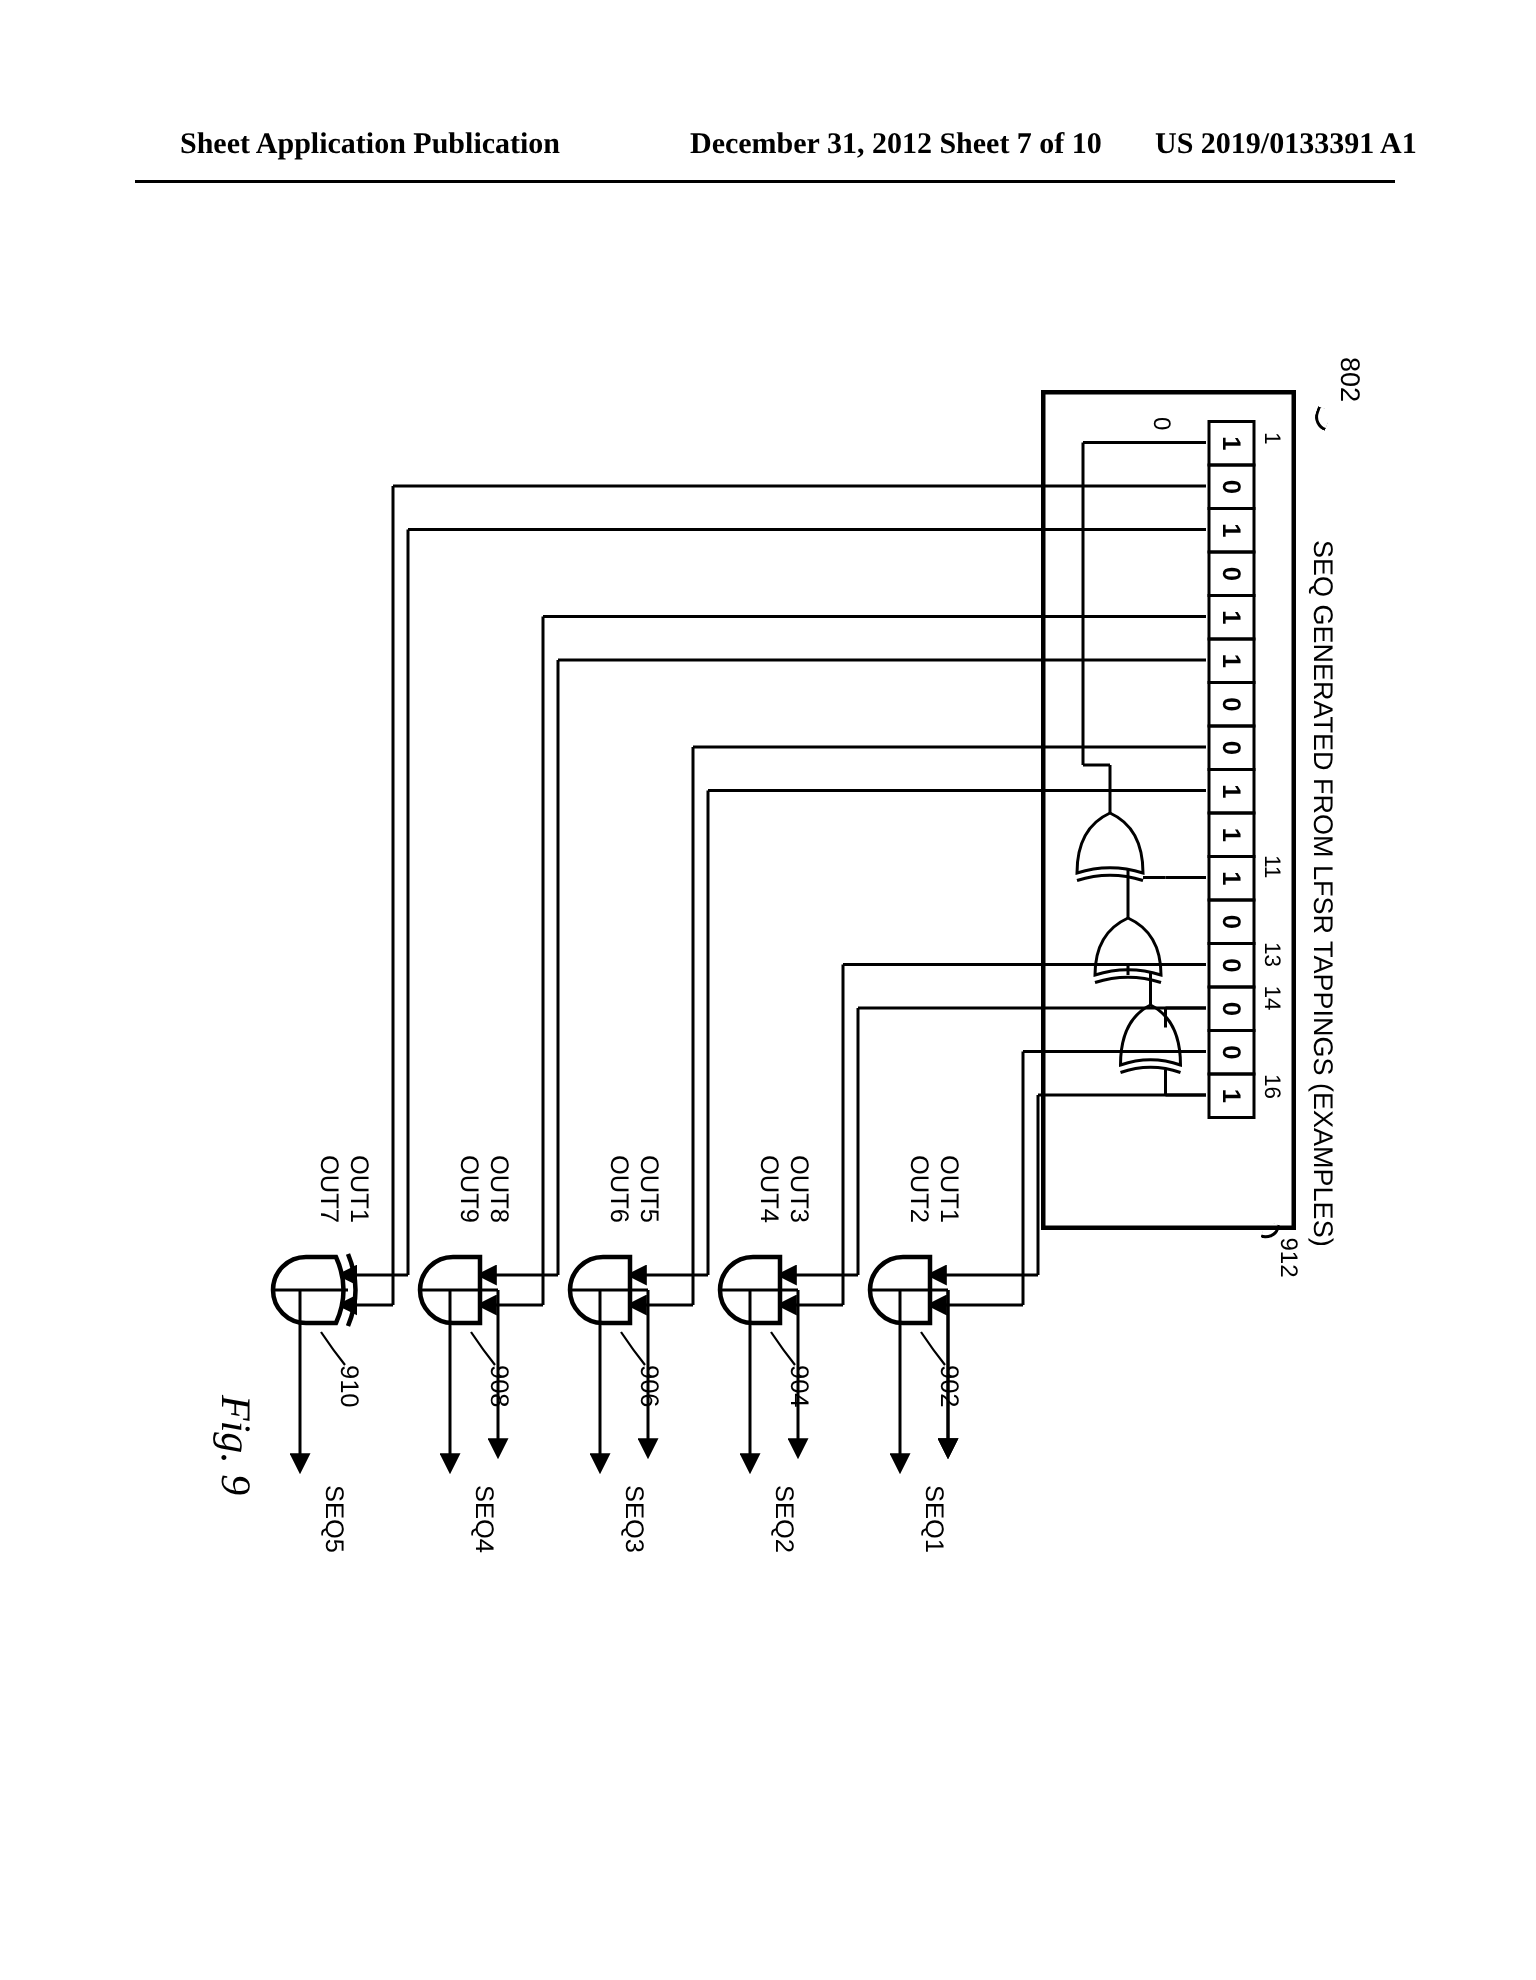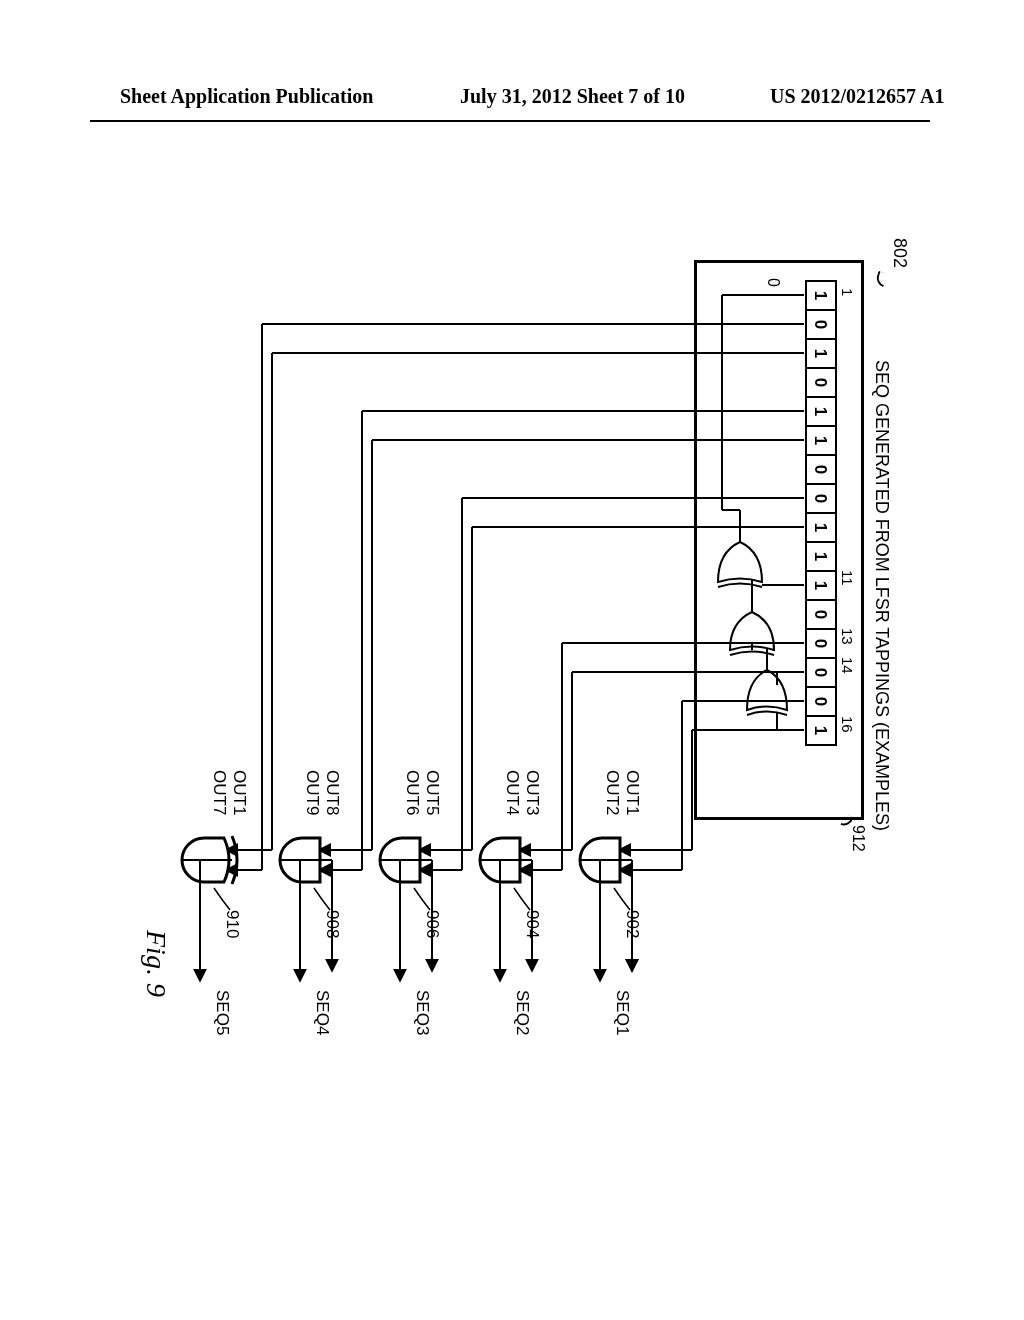--- a/index.html
+++ b/index.html
@@ -158,22 +158,22 @@
     font-style:italic;
     font-family:"Times New Roman", serif;
   }
 </style>
 </head>
 <body>
 <div class="page">
 
 <div class="header-row">
   <span class="header-left">Sheet Application Publication</span>
-  <span class="header-mid">July 31, 2012  Sheet 7 of 10</span>
-  <span class="header-right">US 2012/0212657 A1</span>
+  <span class="header-mid">December 31, 2012  Sheet 7 of 10</span>
+  <span class="header-right">US 2019/0133391 A1</span>
 </div>
 <div class="hr-line"></div>
 
 <div class="diagram-stage">
 
   <span class="title-top">SEQ GENERATED FROM LFSR TAPPINGS (EXAMPLES)</span>
 
   <span class="ref802">802</span>
   <span class="ref802-arc"></span>
 

